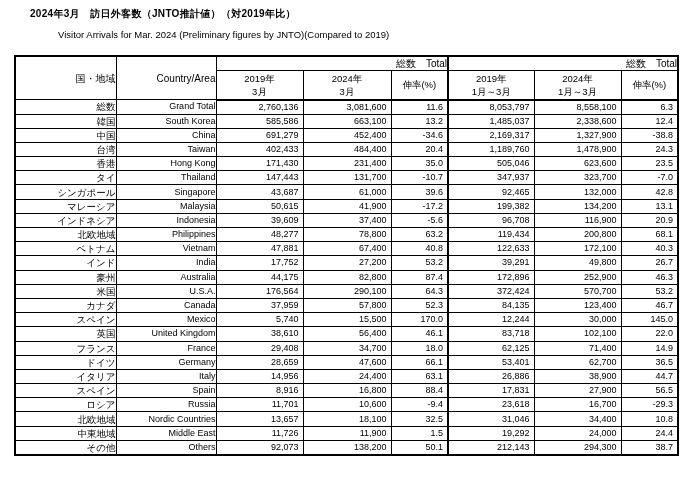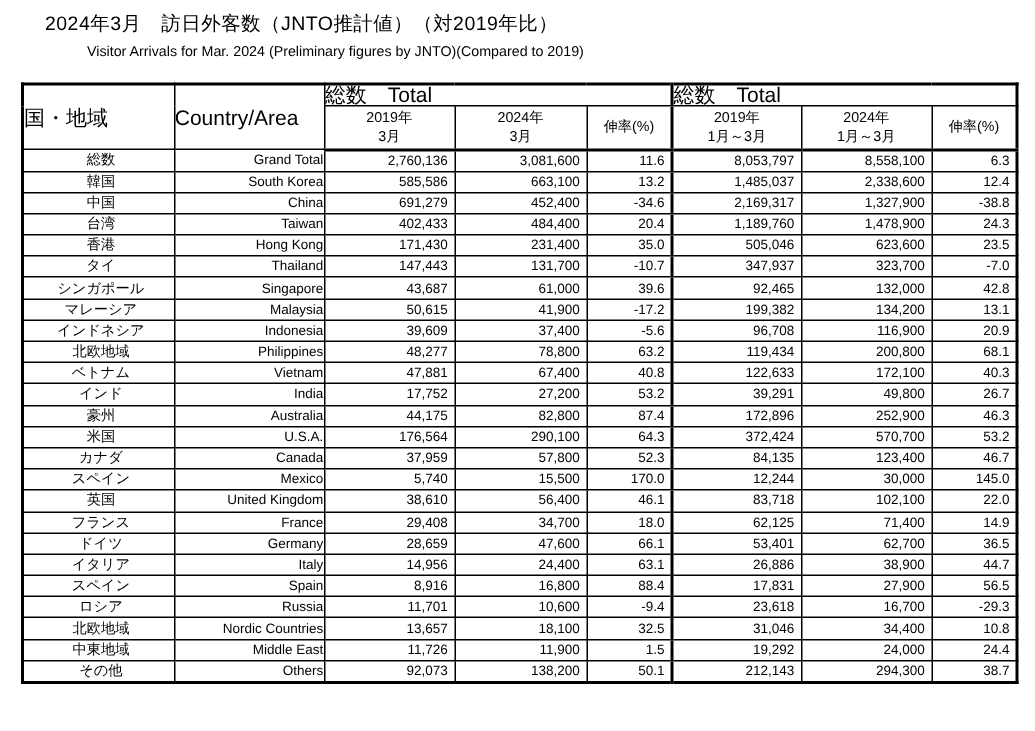--- a/index.html
+++ b/index.html
@@ -6,22 +6,22 @@
   html, body { width: 690px; height: 487px; background: #ffffff; overflow: hidden; }
   body {
     position: relative;
     font-family: "Liberation Sans", "DejaVu Sans", sans-serif;
     color: #000;
   }
   .title {
     position: absolute;
     left: 30px;
     top: 7px;
-    font-size: 13px;
-    font-weight: normal;
+    font-size: 10px;
+    font-weight: bold;
     letter-spacing: 0.3px;
     white-space: nowrap;
   }
   .subtitle {
     position: absolute;
     left: 19px;
     top: 29px;
     font-size: 9.5px;
     white-space: nowrap;
     margin-left: 39px;
@@ -37,39 +37,39 @@
   }
   table.stats th, table.stats td {
     border: 1px solid #000;
     font-weight: normal;
     white-space: nowrap;
     overflow: hidden;
     vertical-align: middle;
   }
   tr.group-header th {
     height: 14px;
-    font-size: 14px;
-    text-align: left;
+    font-size: 10px;
+    text-align: right;
     line-height: 13px;
     margin-top: 11px;
   }
   tr.year-header th {
     height: 29px;
     font-size: 9.5px;
     text-align: center;
     line-height: 13px;
     border-bottom: 2px solid #000;
   }
   th.corner { border-bottom: 2px solid #000; font-size: 9.5px; text-align: center; }
   tbody td {
     height: 14.2px;
     font-size: 9px;
     line-height: 13px;
   }
-  .td-jp  { text-align: center;  padding-left: 3px;  font-size: 9.5px; }
+  .td-jp  { text-align: right;  padding-left: 3px;  font-size: 9.5px; }
   .td-en  { text-align: right;  padding-left: 4px; }
   .td-num { text-align: right; padding-right: 4px; }
   .thick-left { border-left: 2px solid #000 !important; }
   .hl { display: block; }
 </style>
 </head>
 <body>
 
 <div class="title">2024年3月　訪日外客数（JNTO推計値）（対2019年比）</div>
 <div class="subtitle">Visitor Arrivals for Mar. 2024 (Preliminary figures by JNTO)(Compared to 2019)</div>

